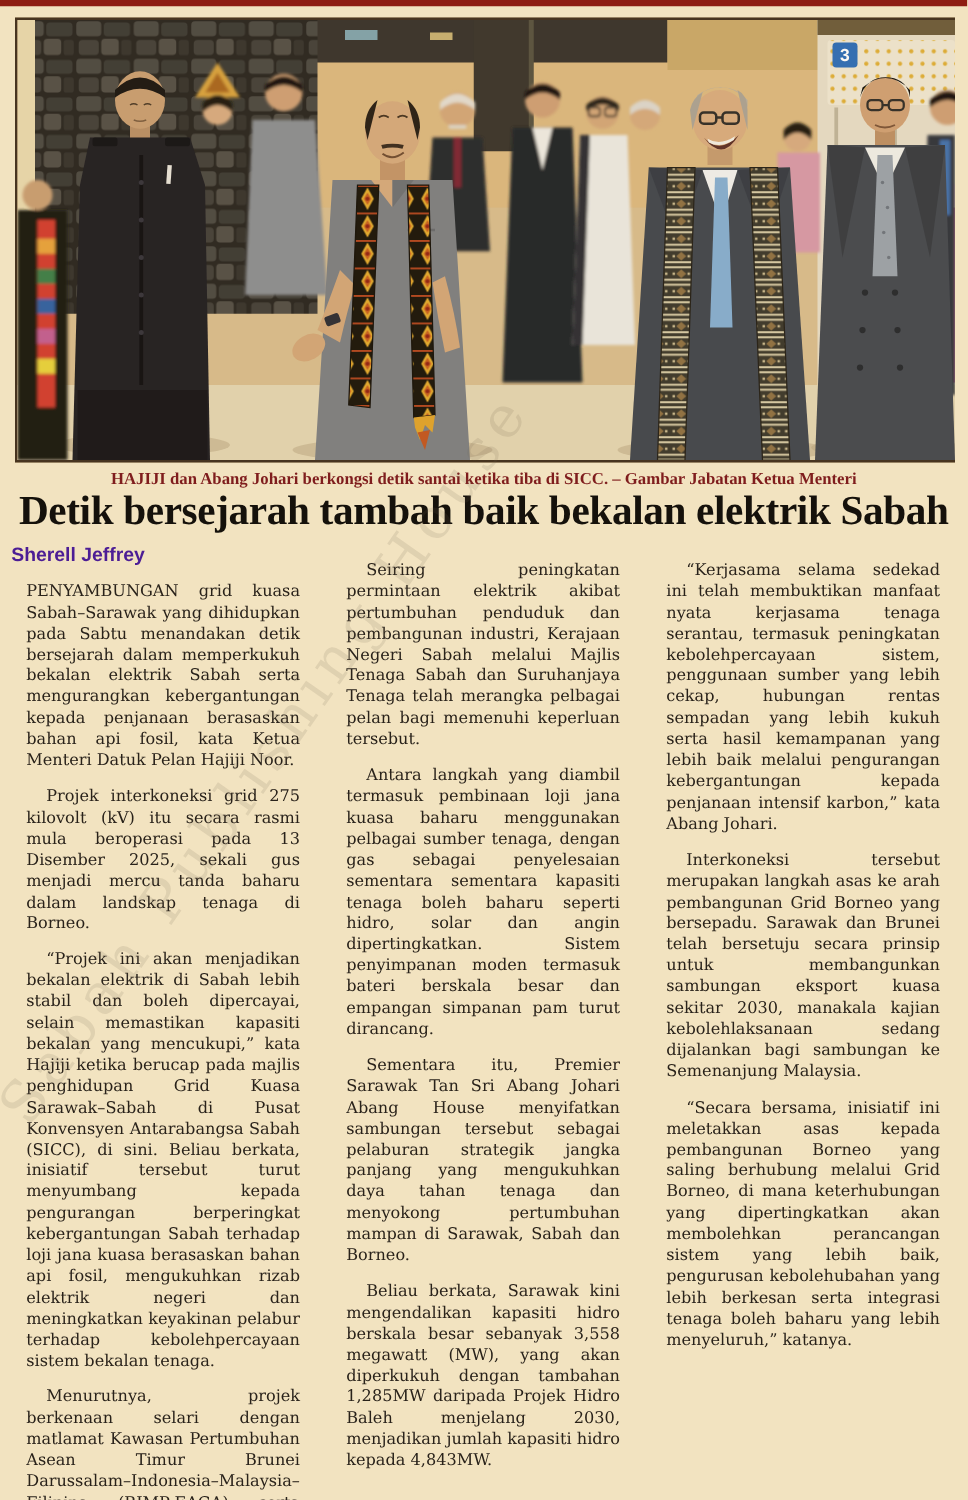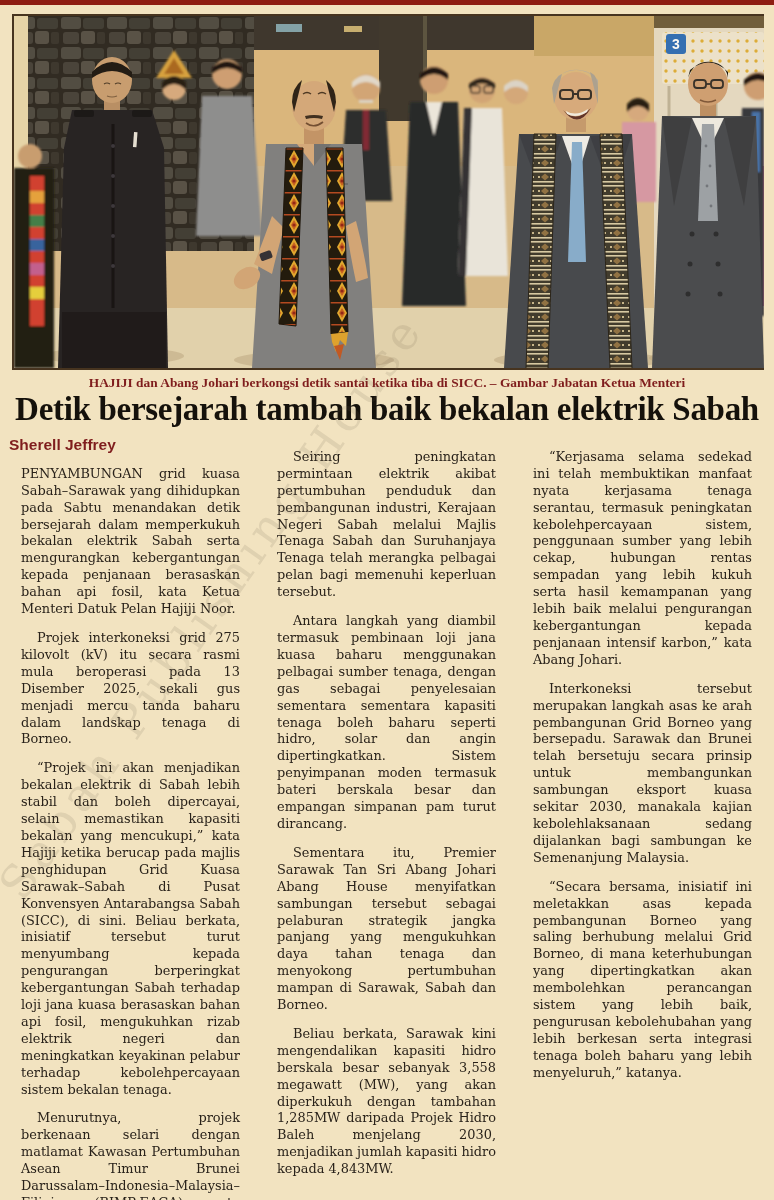--- a/index.html
+++ b/index.html
@@ -10,21 +10,21 @@
   .photo-frame svg{display:block;}
   .caption{margin-top:5px;text-align:center;font-family:"Liberation Serif",serif;
            font-weight:bold;font-size:13.4px;color:#7f1d1d;}
   .headline{margin:0 8px 0;text-align:center;font-family:"Liberation Serif",serif;
             font-weight:600;font-size:33px;line-height:1.12;color:#15110b;letter-spacing:-0.3px;}
   .columns{display:flex;gap:13px;margin:9px 9px 0 9px;}
   .col{width:243px;font-size:12.9px;line-height:16.9px;text-align:justify;color:#29221a;}
   .col p{margin:12px;text-indent:16px;}
   .col p.noindent{text-indent:0;}
   .byline{font-family:"Liberation Sans",sans-serif;font-weight:bold;font-size:15.5px;
-          color:#7f1d1d;margin-bottom:2px;}
+          color:#4c1d95;margin-bottom:2px;}
   .watermark{position:absolute;left:-12px;top:878px;transform:rotate(-55deg);
              transform-origin:left top;font-size:46px;letter-spacing:6px;
              color:rgba(110,100,78,0.14);white-space:nowrap;pointer-events:none;}
 </style>
 </head>
 <body>
 
 <div class="page">
   <div class="topbar"></div>
 

